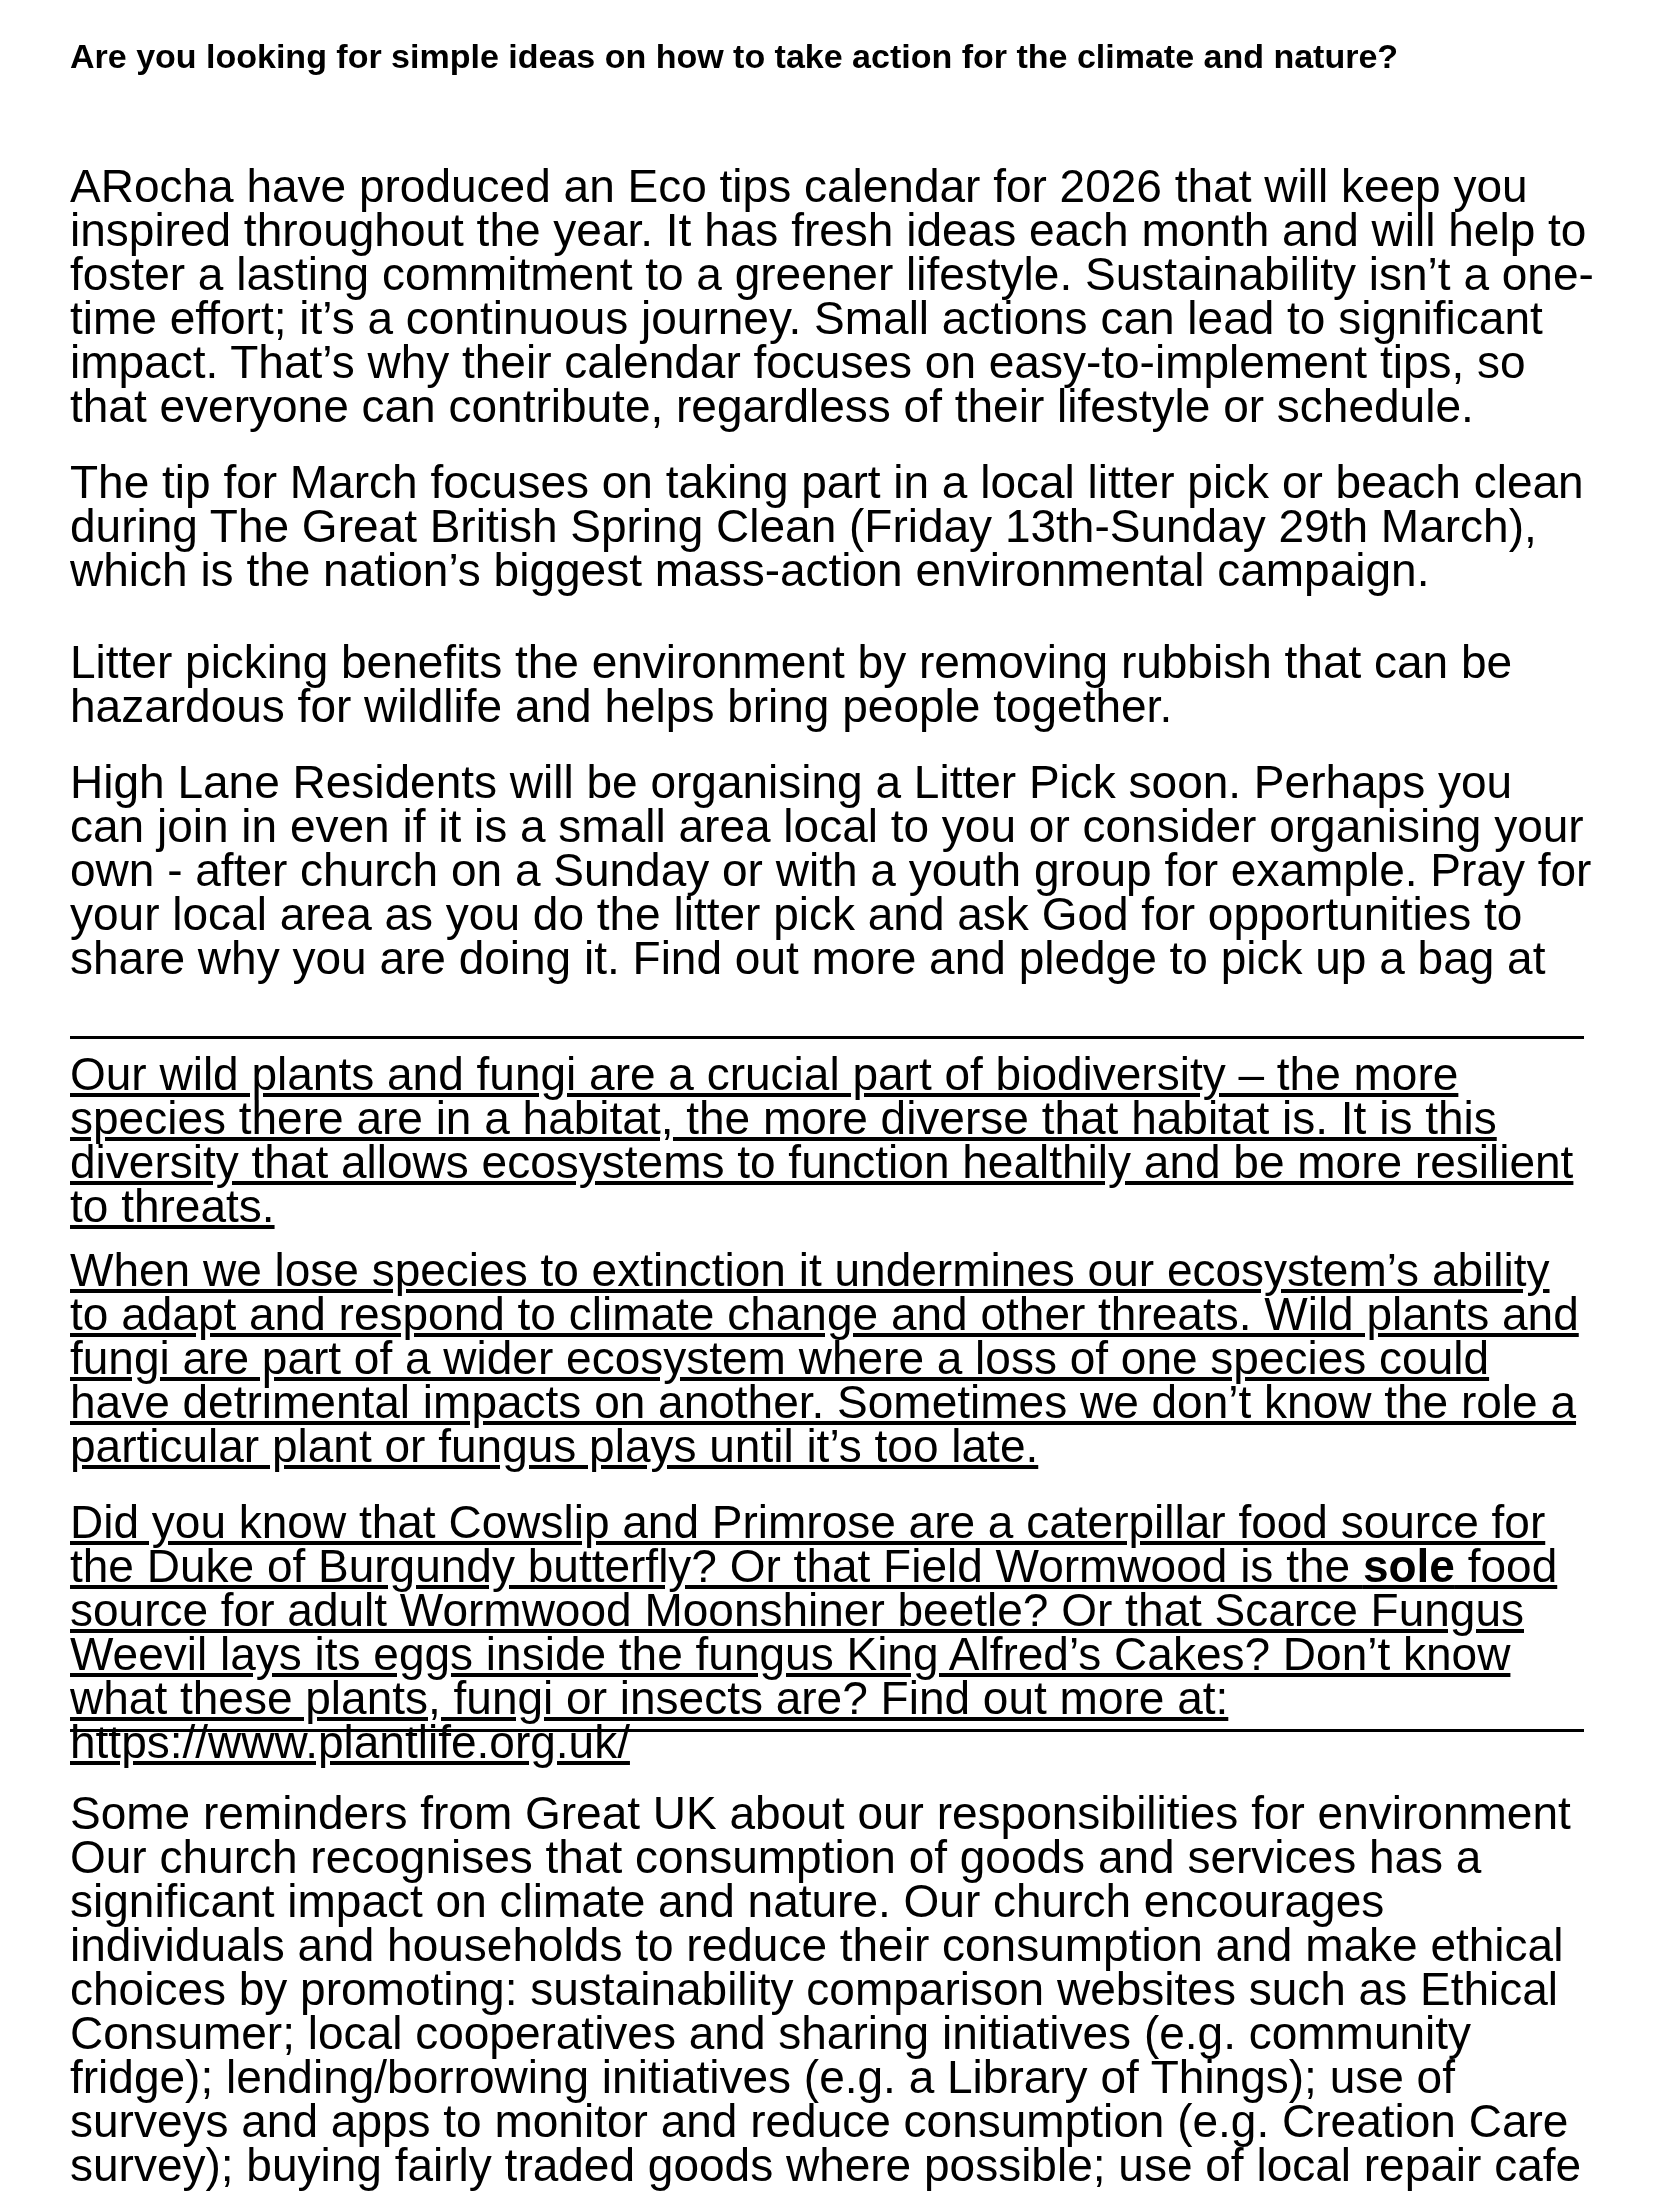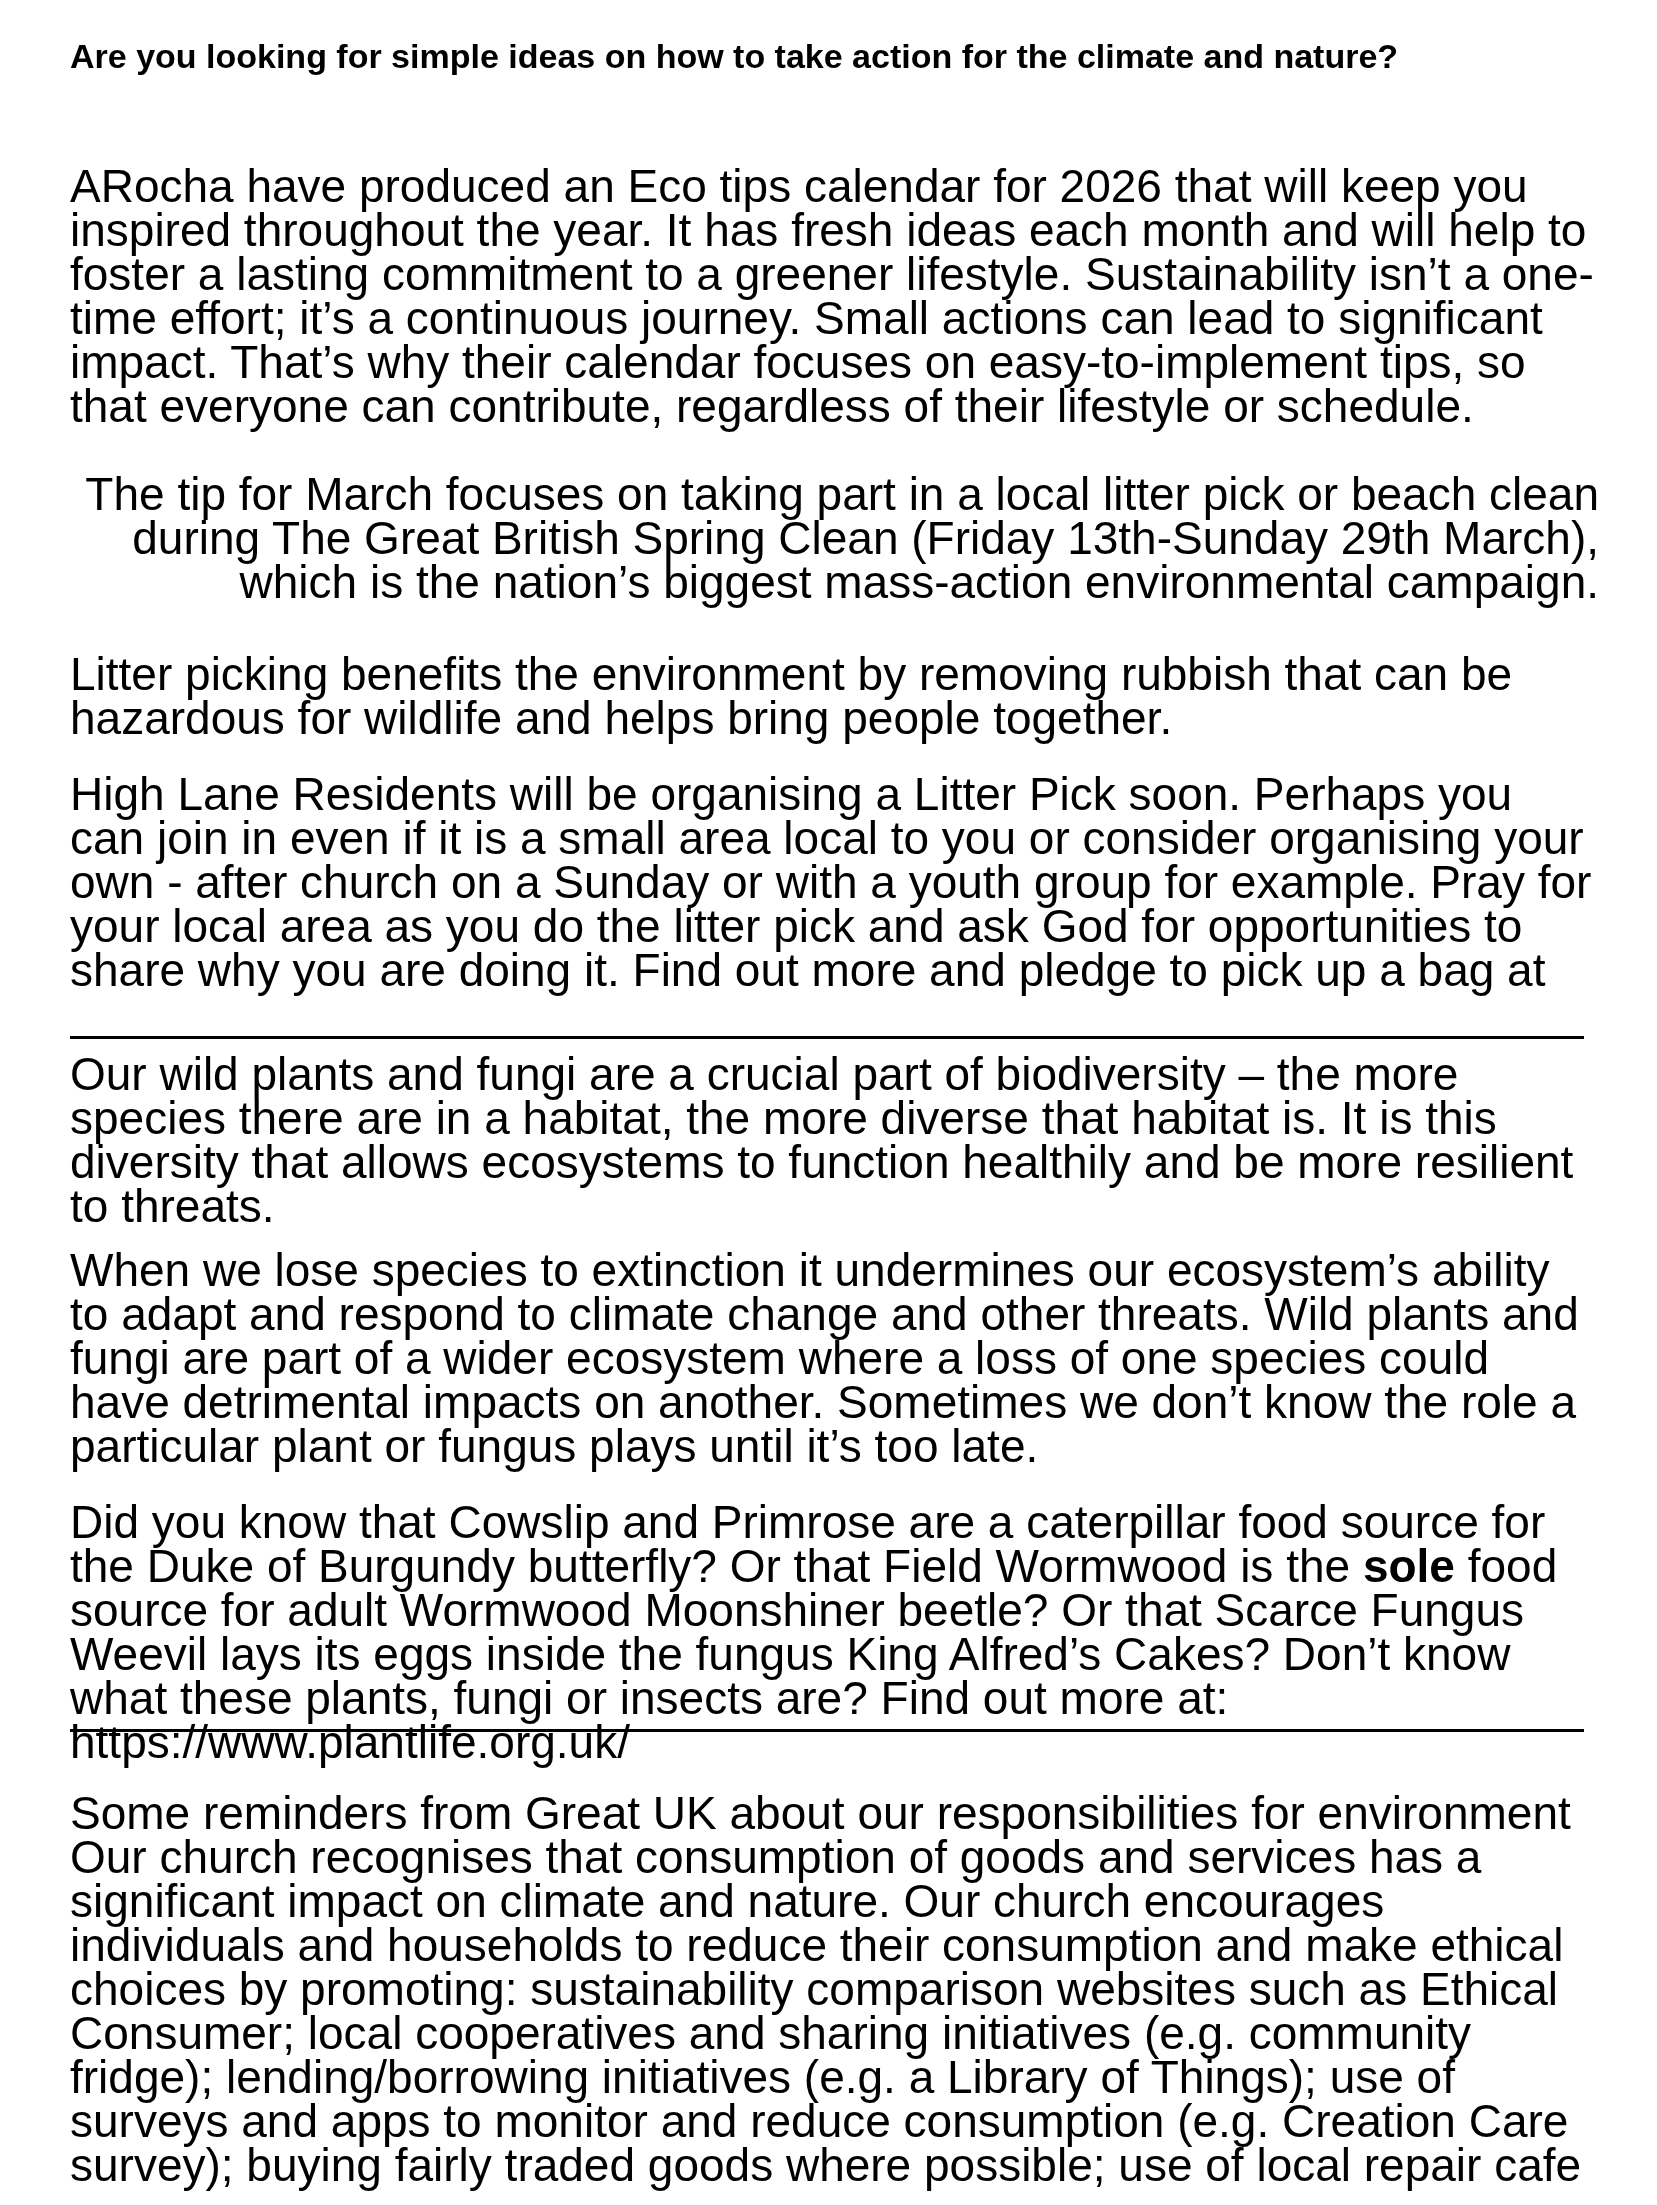--- a/index.html
+++ b/index.html
@@ -21,28 +21,28 @@
 <body>
 
 <div class="page">
 
   <div class="col" style="top:34px;">
     <h1 class="heading">Are you looking for simple ideas on how to take action for the climate and nature?</h1>
   </div>
 
   <div class="col" style="top:164px;">
     <p>ARocha have produced an Eco tips calendar for 2026 that will keep you inspired throughout the year. It has fresh ideas each month and will help to foster a lasting commitment to a greener lifestyle. Sustainability isn’t a one-time effort; it’s a continuous journey. Small actions can lead to significant impact. That’s why their calendar focuses on easy-to-implement tips, so that everyone can contribute, regardless of their lifestyle or schedule.</p>
-    <p style="margin-top:44px;text-align:right;">The tip for March focuses on taking part in a local litter pick or beach clean during The Great British Spring Clean (Friday 13th-Sunday 29th March), which is the nation’s biggest mass-action environmental campaign.</p>
+    <p style="margin-top:32px;">The tip for March focuses on taking part in a local litter pick or beach clean during The Great British Spring Clean (Friday 13th-Sunday 29th March), which is the nation’s biggest mass-action environmental campaign.</p>
     <p style="margin-top:48px;">Litter picking benefits the environment by removing rubbish that can be hazardous for wildlife and helps bring people together.</p>
     <p style="margin-top:32px;">High Lane Residents will be organising a Litter Pick soon. Perhaps you can join in even if it is a small area local to you or consider organising your own - after church on a Sunday or with a youth group for example. Pray for your local area as you do the litter pick and ask God for opportunities to share why you are doing it. Find out more and pledge to pick up a bag at</p>
   </div>
 
   <div class="rule" style="position:absolute; left:70px; top:1036px;"></div>
 
-  <div class="col" style="top:1052px;">
+  <div class="col" style="top:1052px;text-decoration:underline;">
     <p>Our wild plants and fungi are a crucial part of biodiversity – the more species there are in a habitat, the more diverse that habitat is. It is this diversity that allows ecosystems to function healthily and be more resilient to threats.</p>
     <p style="margin-top:20px;">When we lose species to extinction it undermines our ecosystem’s ability to adapt and respond to climate change and other threats. Wild plants and fungi are part of a wider ecosystem where a loss of one species could have detrimental impacts on another. Sometimes we don’t know the role a particular plant or fungus plays until it’s too late.</p>
     <p style="margin-top:32px;"><span>Did you know that Cowslip and Primrose are a caterpillar food source for the Duke of Burgundy butterfly? Or that Field Wormwood is the </span><b class="sole">sole</b><span> food source for adult Wormwood Moonshiner beetle? Or that Scarce Fungus Weevil lays its eggs inside the fungus King Alfred’s Cakes? Don’t know what these plants, fungi or insects are? Find out more at: https://www.plantlife.org.uk/</span></p>
   </div>
 
   <div class="rule" style="position:absolute; left:70px; top:1729px;"></div>
 
   <div class="col" style="top:1791px;">
     <p>Some reminders from Great UK about our responsibilities for environment</p>
     <p>Our church recognises that consumption of goods and services has a significant impact on climate and nature. Our church encourages individuals and households to reduce their consumption and make ethical choices by promoting: sustainability comparison websites such as Ethical Consumer; local cooperatives and sharing initiatives (e.g. community fridge); lending/borrowing initiatives (e.g. a Library of Things); use of surveys and apps to monitor and reduce consumption (e.g. Creation Care survey); buying fairly traded goods where possible; use of local repair cafe</p>

